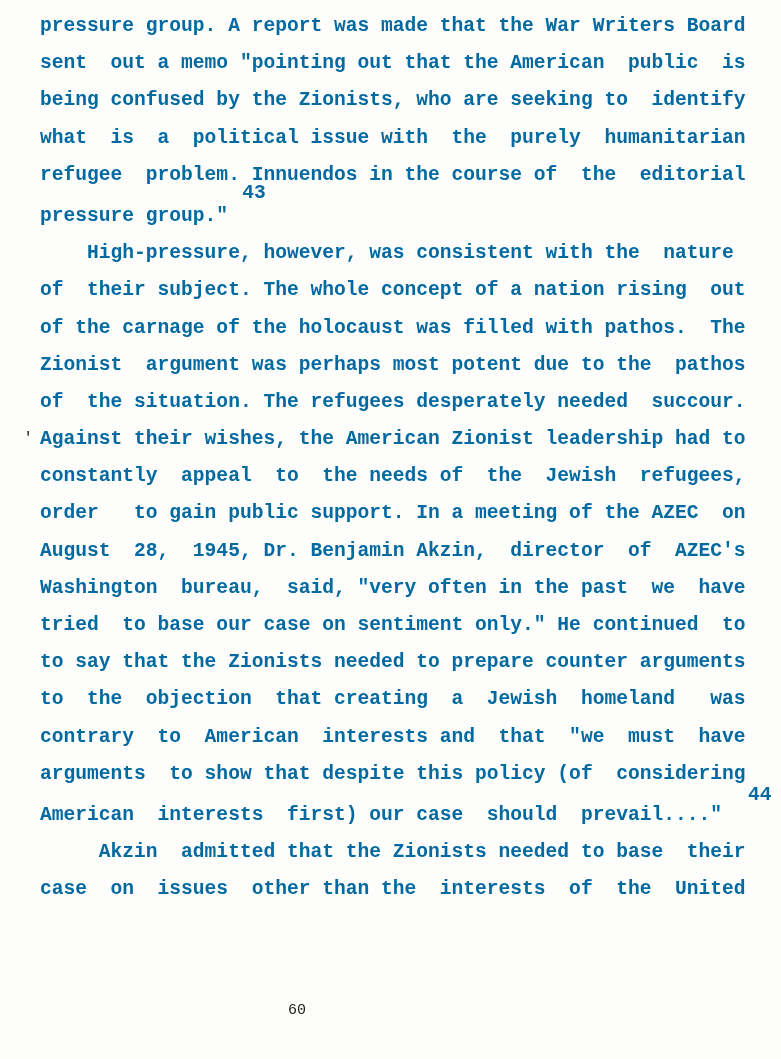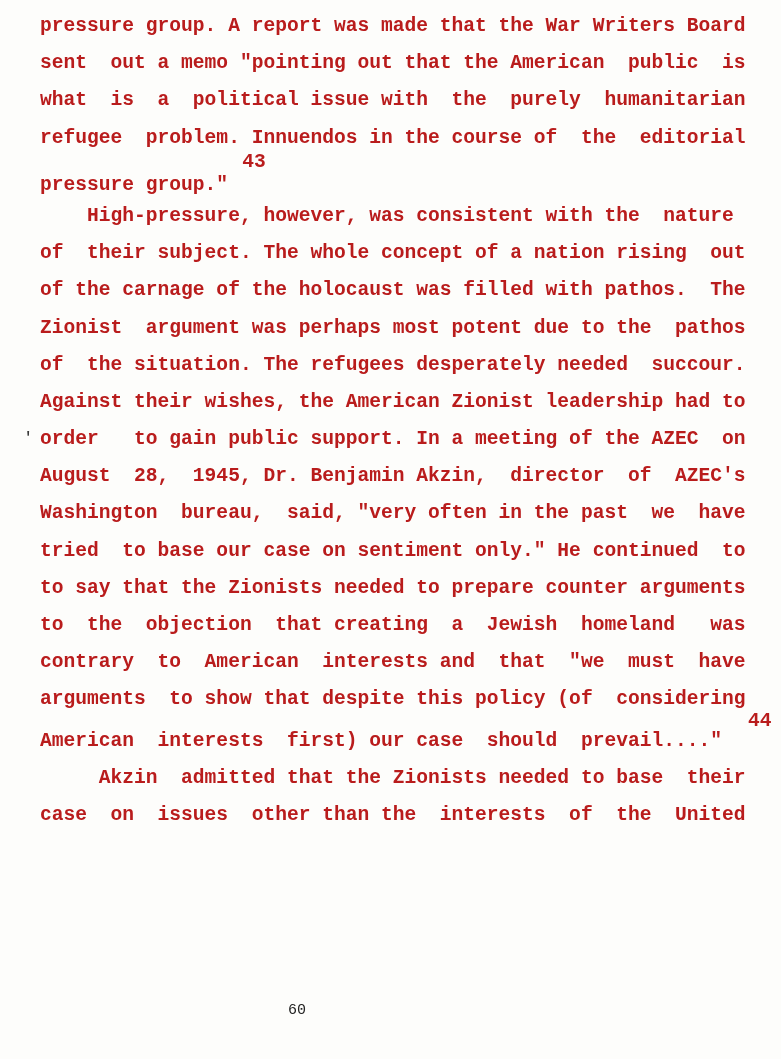--- a/index.html
+++ b/index.html
@@ -21,31 +21,31 @@
     left: 40px;
     top: 8px;
   }
   .line {
     font-size: 19.6px;
     font-weight: 700;
     line-height: 37.2px;
     height: 37.2px;
     white-space: pre;
     letter-spacing: 0;
-    color: #b91c1c;
+    color: #0369a1;
   }
   
   .sup {
     position: relative;
     display: inline-block;
     font-size: 19.6px;
     font-weight: 700;
     white-space: pre;
   }
-  .sup.ref43 { top: -23px; margin-left: 14px; margin-top: 6px; }
+  .sup.ref43 { top: -23px; margin-left: 14px; }
   .sup.ref44 { top: -20px; margin-left: 26px; }
   
   .m4 { margin-top: 4px; }
   .page-number {
     position: absolute;
     left: 288px;
     top: 1003px;
     font-size: 15px;
     font-weight: 400;
     line-height: 1;
@@ -65,29 +65,31 @@
 </head>
 <body>
 
 <div class="page">
 
   <span class="stray-mark">'</span>
 
   <div class="textblock">
     <div class="line">pressure group. A report was made that the War Writers Board</div>
     <div class="line">sent  out a memo "pointing out that the American  public  is</div>
+    <div class="line">being confused by the Zionists, who are seeking to  identify</div>
     <div class="line">what  is  a  political issue with  the  purely  humanitarian</div>
     <div class="line">refugee  problem. Innuendos in the course of  the  editorial</div>
     <div class="line m4"><span>pressure group."</span><span class="sup ref43">43</span></div>
     <div class="line">    High-pressure, however, was consistent with the  nature</div>
     <div class="line">of  their subject. The whole concept of a nation rising  out</div>
     <div class="line">of the carnage of the holocaust was filled with pathos.  The</div>
     <div class="line">Zionist  argument was perhaps most potent due to the  pathos</div>
     <div class="line">of  the situation. The refugees desperately needed  succour.</div>
     <div class="line">Against their wishes, the American Zionist leadership had to</div>
+    <div class="line">constantly  appeal  to  the needs of  the  Jewish  refugees,</div>
     <div class="line">order   to gain public support. In a meeting of the AZEC  on</div>
     <div class="line">August  28,  1945, Dr. Benjamin Akzin,  director  of  AZEC's</div>
     <div class="line">Washington  bureau,  said, "very often in the past  we  have</div>
     <div class="line">tried  to base our case on sentiment only." He continued  to</div>
     <div class="line">to say that the Zionists needed to prepare counter arguments</div>
     <div class="line">to  the  objection  that creating  a  Jewish  homeland   was</div>
     <div class="line">contrary  to  American  interests and  that  "we  must  have</div>
     <div class="line">arguments  to show that despite this policy (of  considering</div>
     <div class="line m4"><span>American  interests  first) our case  should  prevail...."</span><span class="sup ref44">44</span></div>
     <div class="line">     Akzin  admitted that the Zionists needed to base  their</div>

